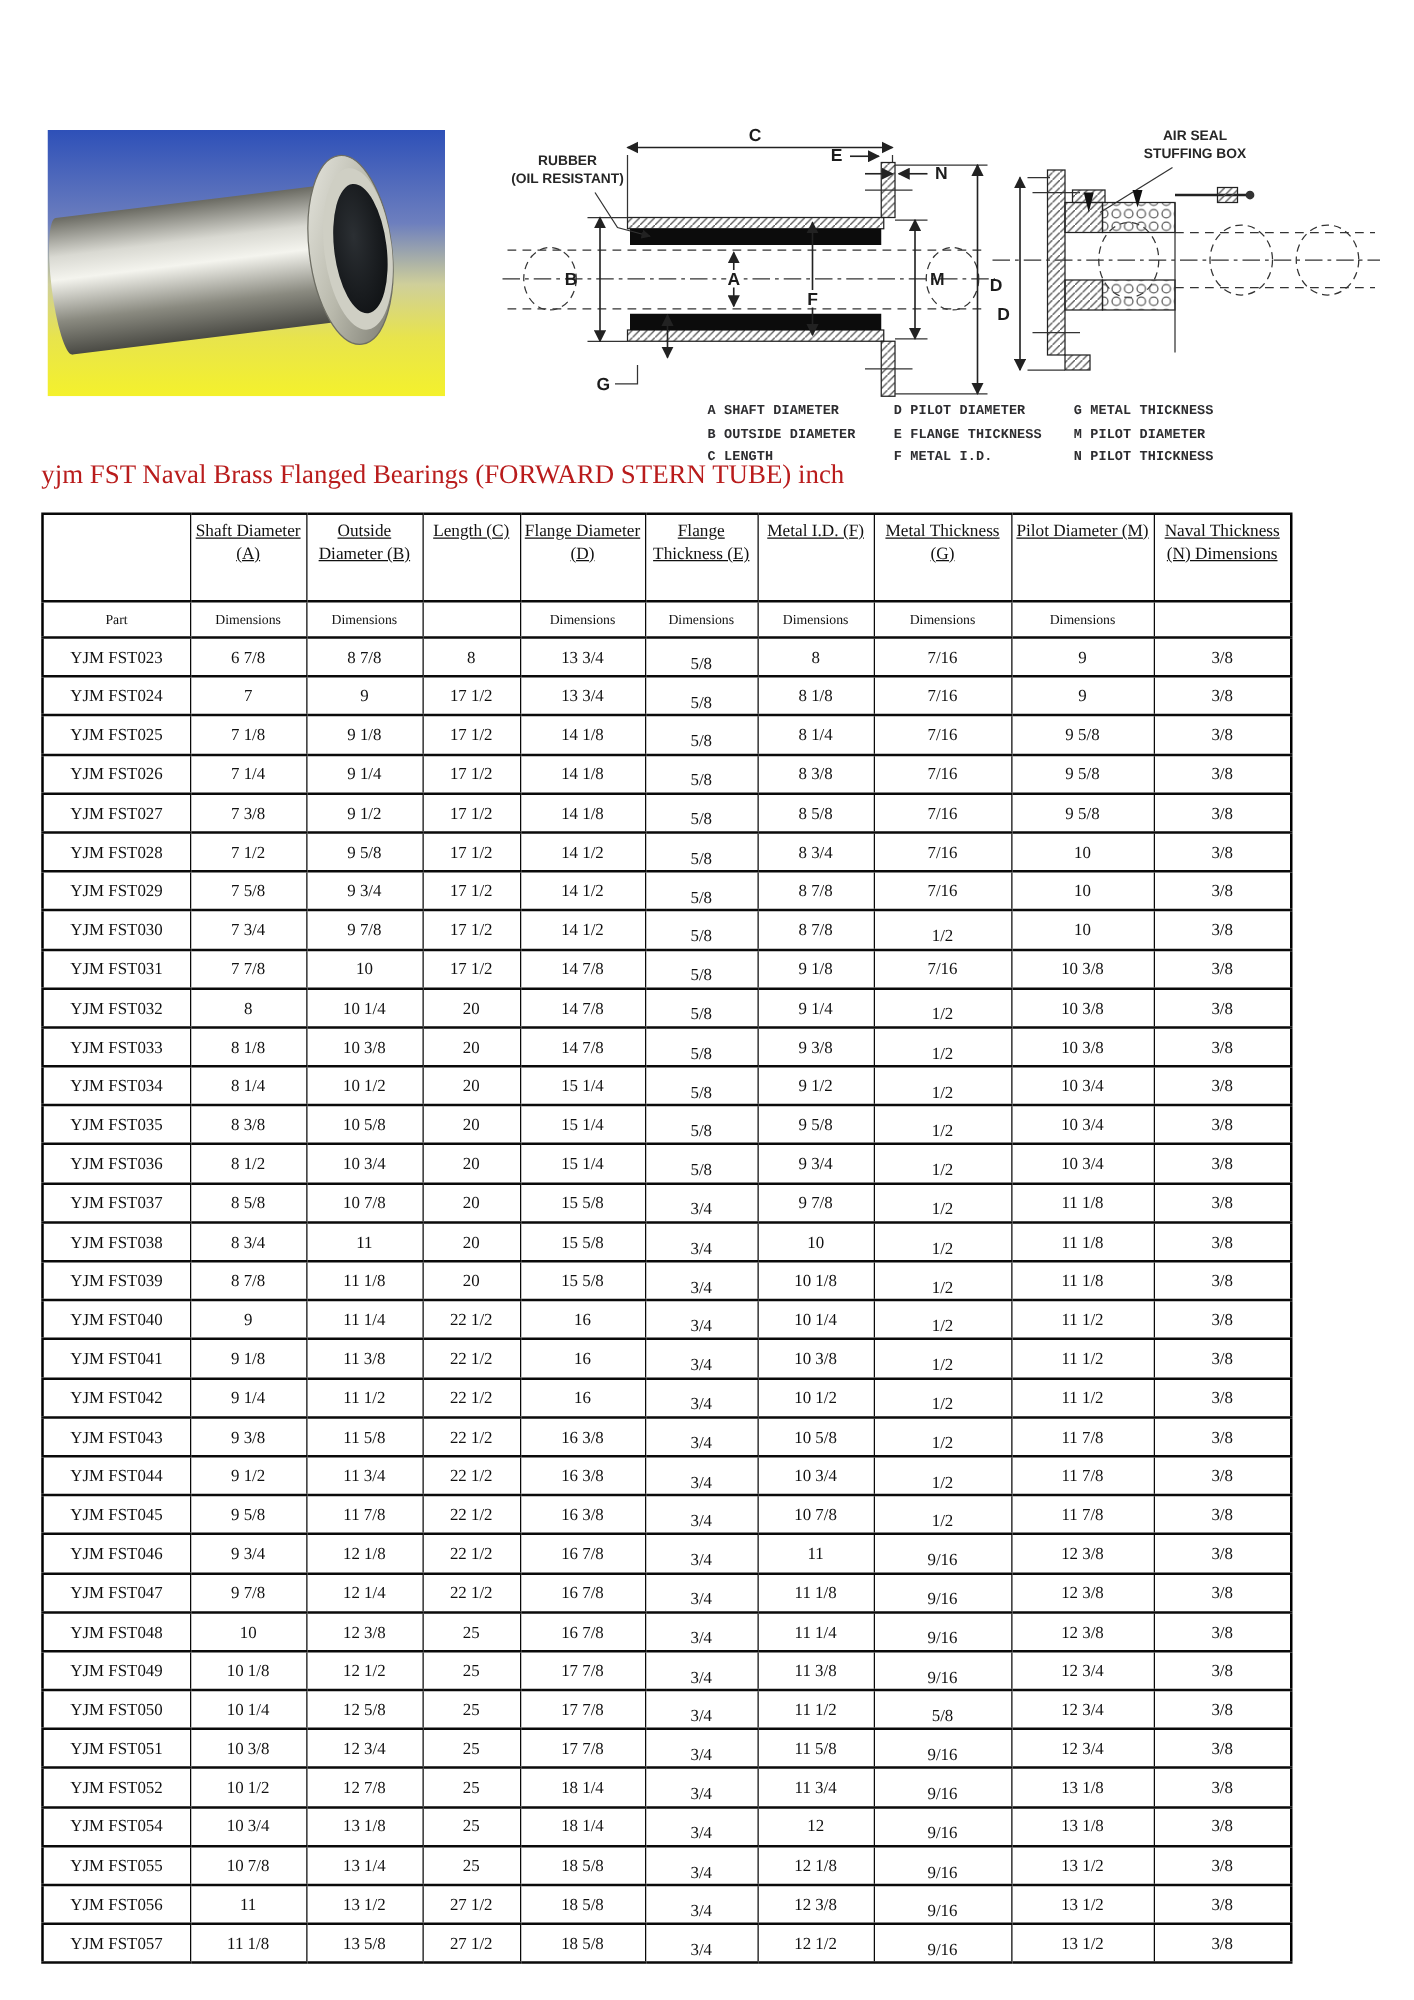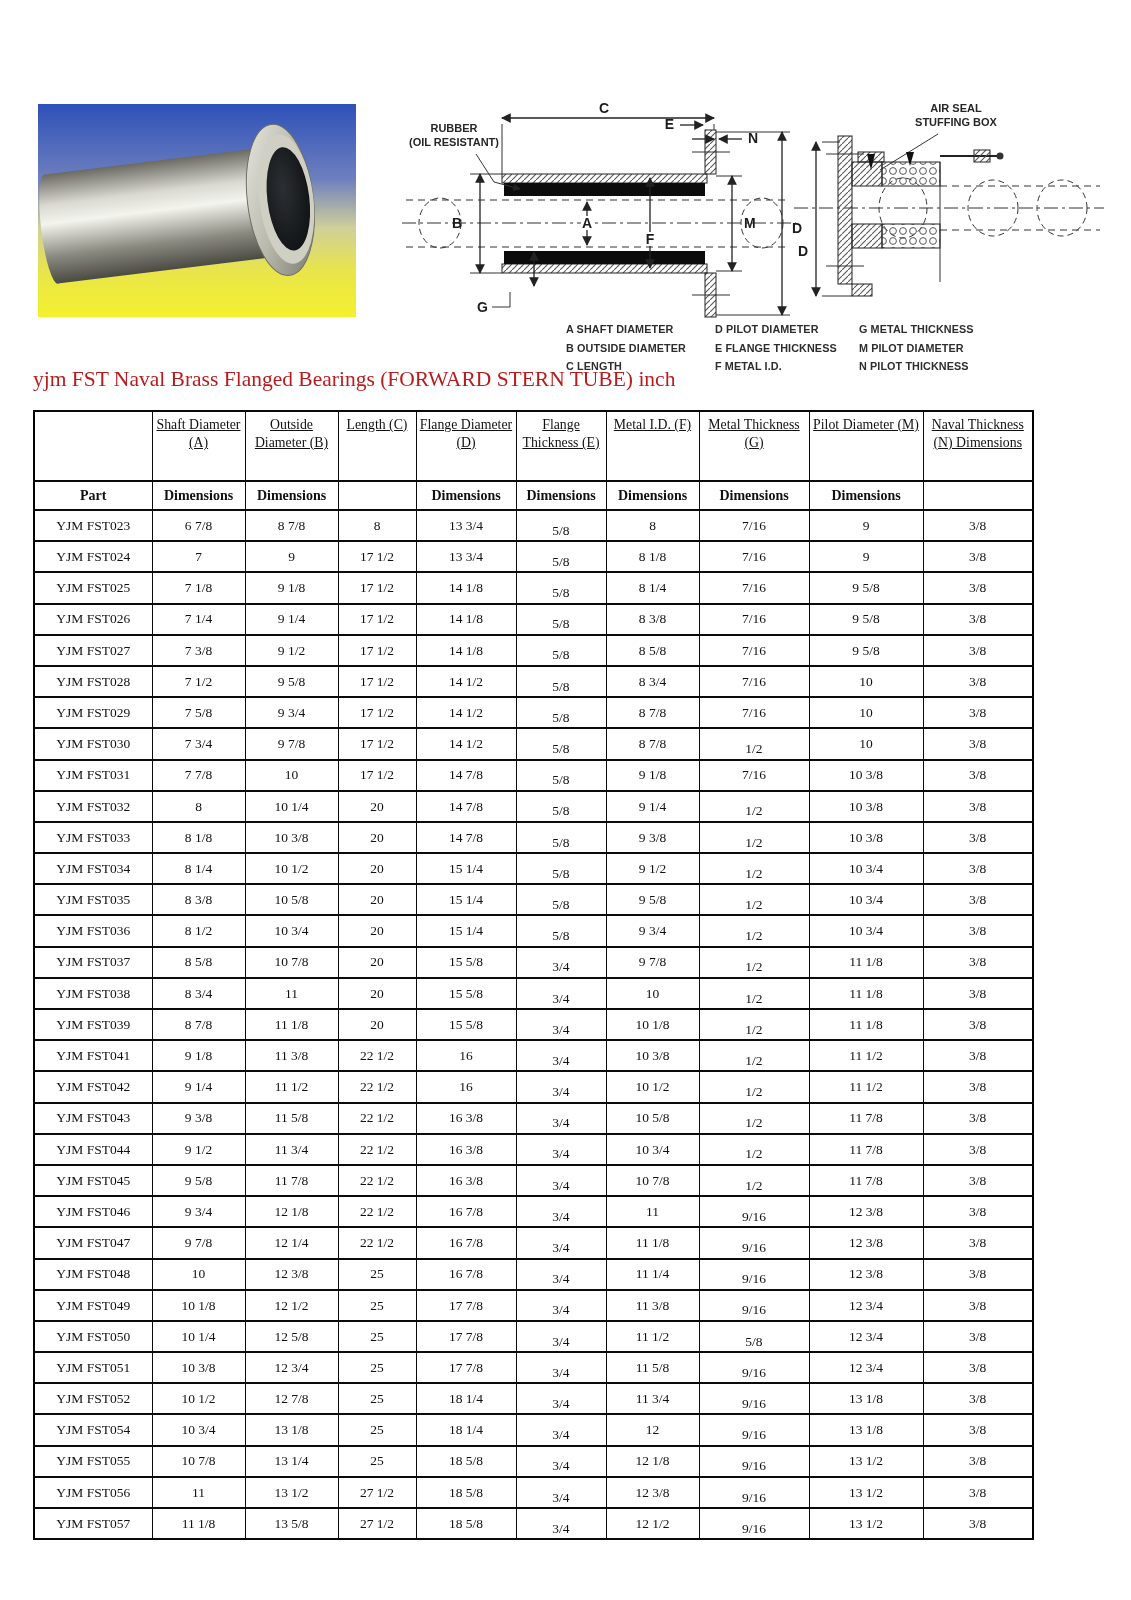--- a/index.html
+++ b/index.html
@@ -8,21 +8,21 @@
     font-family:"Liberation Serif", serif; overflow:hidden;
   }
 
   
   .photo   { position:absolute; left:38px;  top:104px; width:318px; height:213px; }
   .diagram-main { position:absolute; left:392px; top:96px; width:412px; height:228px; }
   .diagram-air  { position:absolute; left:788px; top:96px; width:322px; height:228px;text-decoration:underline; }
 
   .legend {
     position:absolute; left:566px; top:320px; display:flex; gap:16px;
-    font-family:Liberation Sans, sans-serif; font-weight:bold;
+    font-family:Liberation Mono, monospace; font-weight:bold;
     font-size:10.8px; color:#2d2d30; letter-spacing:.1px;
   }
   .legend-col { display:flex; flex-direction:column; line-height:18.5px; white-space:nowrap; }
   .legend-col:nth-child(1){ width:133px; }
   .legend-col:nth-child(2){ width:128px; }
 
   
   .title {
     position:absolute; left:33px; top:367px; margin:0;
     font-size:21.5px; font-weight:normal; color:#b91c1c; white-space:nowrap;
@@ -35,21 +35,21 @@
     border:2.5px solid #000;
   }
   .spec th, .spec td {
     border-top:2.2px solid #0a0a0a; border-bottom:2.2px solid #0a0a0a;
     border-left:1.6px solid #0a0a0a; border-right:1.6px solid #0a0a0a;
     text-align:center; color:#111; overflow:hidden; padding:0;
   }
   .spec thead tr.h1 th { height:64px; vertical-align:top; padding-top:4px;
     font-weight:normal; font-size:13.8px; line-height:1.3;text-decoration:underline; }
   .spec thead tr.h2 th { height:27px; vertical-align:middle;
-    font-weight:bold; font-size:14px; }
+    font-weight:normal; font-size:11px; }
   .spec tbody td { height:26.2px; font-size:13.5px; line-height:1; vertical-align:middle; }
   .spec tbody td.low { vertical-align:bottom; padding-bottom:3px; }
 
   
   .dimline { stroke:#222; stroke-width:1.3; fill:none; }
   .thin    { stroke:#333; stroke-width:1;   fill:none; }
   .dimtxt  { font-family:"Liberation Sans",sans-serif; font-weight:bold; font-size:14px; fill:#1c1c1c; }
   .anntxt  { font-family:"Liberation Sans",sans-serif; font-weight:bold; font-size:11px; fill:#262626; }
 </style>
 </head>
@@ -474,20 +474,32 @@
           <td>11 1/8</td>
           <td>20</td>
           <td>15 5/8</td>
           <td class="low">3/4</td>
           <td>10 1/8</td>
           <td class="low">1/2</td>
           <td>11 1/8</td>
           <td>3/8</td>
         </tr>
         <tr>
+          <td>YJM FST040</td>
+          <td>9</td>
+          <td>11 1/4</td>
+          <td>22 1/2</td>
+          <td>16</td>
+          <td class="low">3/4</td>
+          <td>10 1/4</td>
+          <td class="low">1/2</td>
+          <td>11 1/2</td>
+          <td>3/8</td>
+        </tr>
+        <tr>
           <td>YJM FST041</td>
           <td>9 1/8</td>
           <td>11 3/8</td>
           <td>22 1/2</td>
           <td>16</td>
           <td class="low">3/4</td>
           <td>10 3/8</td>
           <td class="low">1/2</td>
           <td>11 1/2</td>
           <td>3/8</td>

